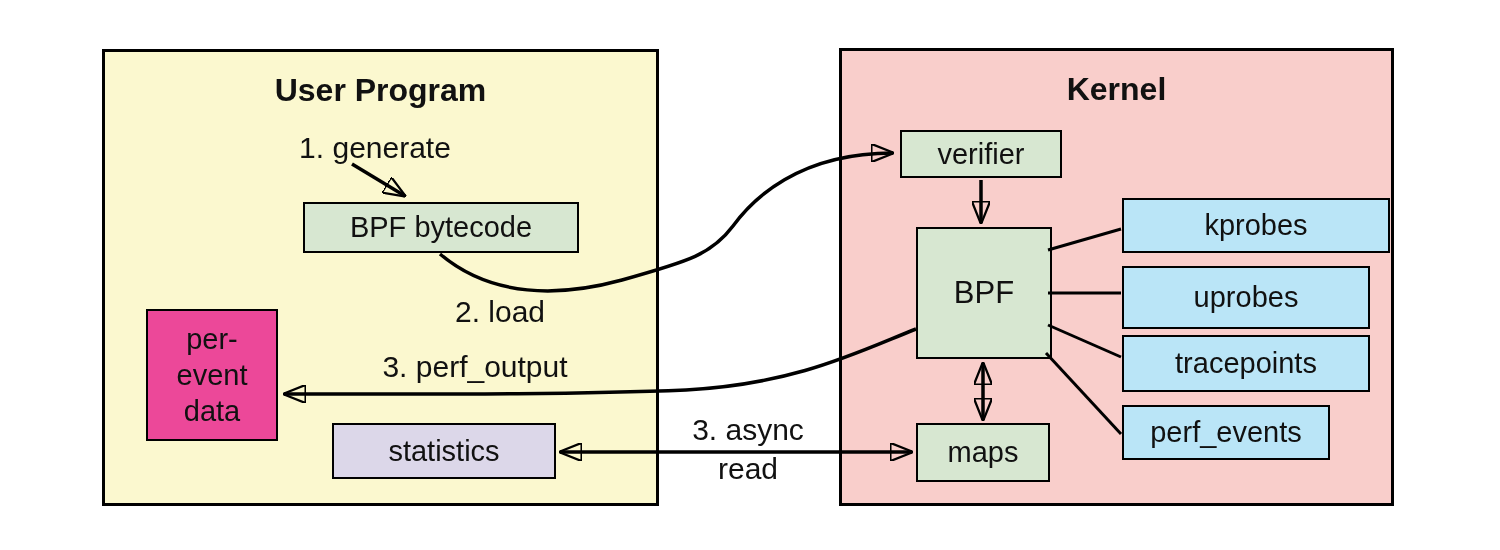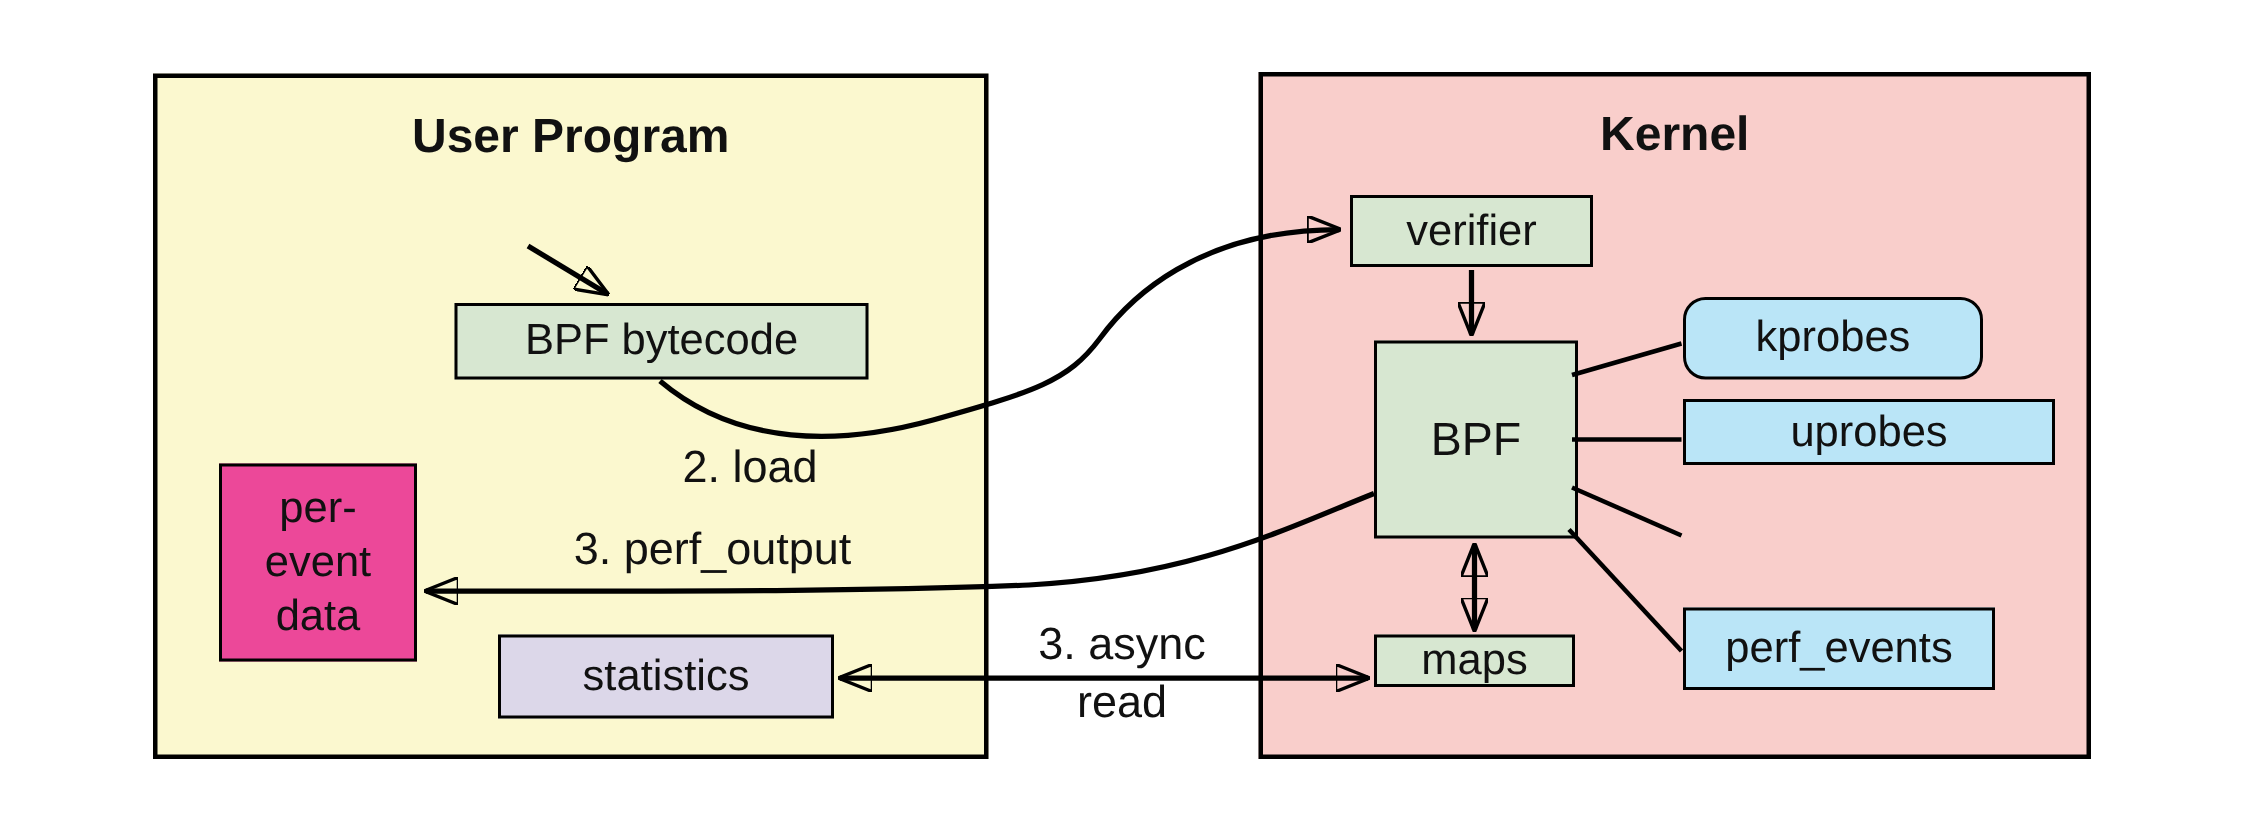--- a/index.html
+++ b/index.html
@@ -38,23 +38,23 @@
     line-height:1.25;
     z-index:2;
     color:#111;
   }
   #node-bpf-bytecode{left:303px;top:202px;width:276px;height:51px;}
   #node-per-event-data{left:146px;top:309px;width:132px;height:132px;flex-direction:column;}
   #node-per-event-data span{display:block;}
   #node-statistics{left:332px;top:423px;width:224px;height:56px;}
   #node-verifier{left:900px;top:130px;width:162px;height:48px;}
   #node-bpf{left:916px;top:227px;width:136px;height:132px;font-size:31px;}
-  #node-maps{left:916px;top:423px;width:134px;height:35px;}
-  #node-kprobes{left:1122px;top:198px;width:200px;height:55px;border-radius:15px;}
-  #node-uprobes{left:1122px;top:266px;width:248px;height:44px;}
+  #node-maps{left:916px;top:423px;width:134px;height:59px;}
+  #node-kprobes{left:1122px;top:198px;width:268px;height:55px;}
+  #node-uprobes{left:1122px;top:266px;width:248px;height:63px;}
   #node-tracepoints{left:1122px;top:335px;width:248px;height:57px;}
   #node-perf-events{left:1122px;top:405px;width:208px;height:55px;}
   .edge-label{
     position:absolute;
     font-size:30px;
     text-align:center;
     z-index:2;
     color:#111;
     white-space:nowrap;
   }
@@ -112,25 +112,29 @@
   </div>
 
   <div class="node" id="node-kprobes" style="background-color: rgb(186, 229, 247);">
     <span>kprobes</span>
   </div>
 
   <div class="node" id="node-uprobes" style="background-color: rgb(186, 229, 247);">
     <span>uprobes</span>
   </div>
 
+  <div class="node" id="node-tracepoints" style="background-color: rgb(186, 229, 247);">
+    <span>tracepoints</span>
+  </div>
 
   <div class="node" id="node-perf-events" style="background-color: rgb(186, 229, 247);">
     <span>perf_events</span>
   </div>
 
+  <div class="edge-label" id="label-generate">1. generate</div>
   <div class="edge-label" id="label-load">2. load</div>
   <div class="edge-label" id="label-perf-output">3. perf_output</div>
   <div class="edge-label" id="label-async-1">3. async</div>
   <div class="edge-label" id="label-async-2">read</div>
 
   <svg id="edge-layer" viewBox="0 0 1500 550" xmlns="http://www.w3.org/2000/svg">
     <defs>
       <marker id="arrowhead" viewBox="0 0 10 8" refX="9.5" refY="4" markerWidth="6.5" markerHeight="5.2" orient="auto-start-reverse">
         <path d="M0,0 L10,4 L0,8 z" fill="#000" stroke="none"></path>
       </marker>

